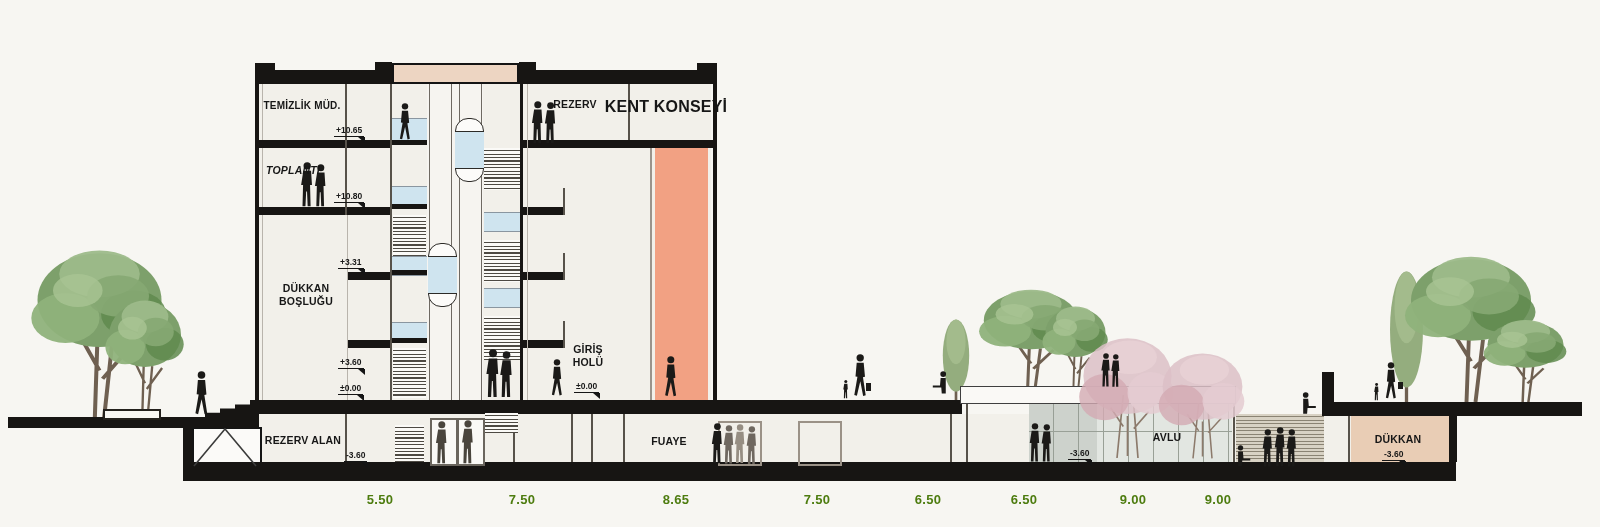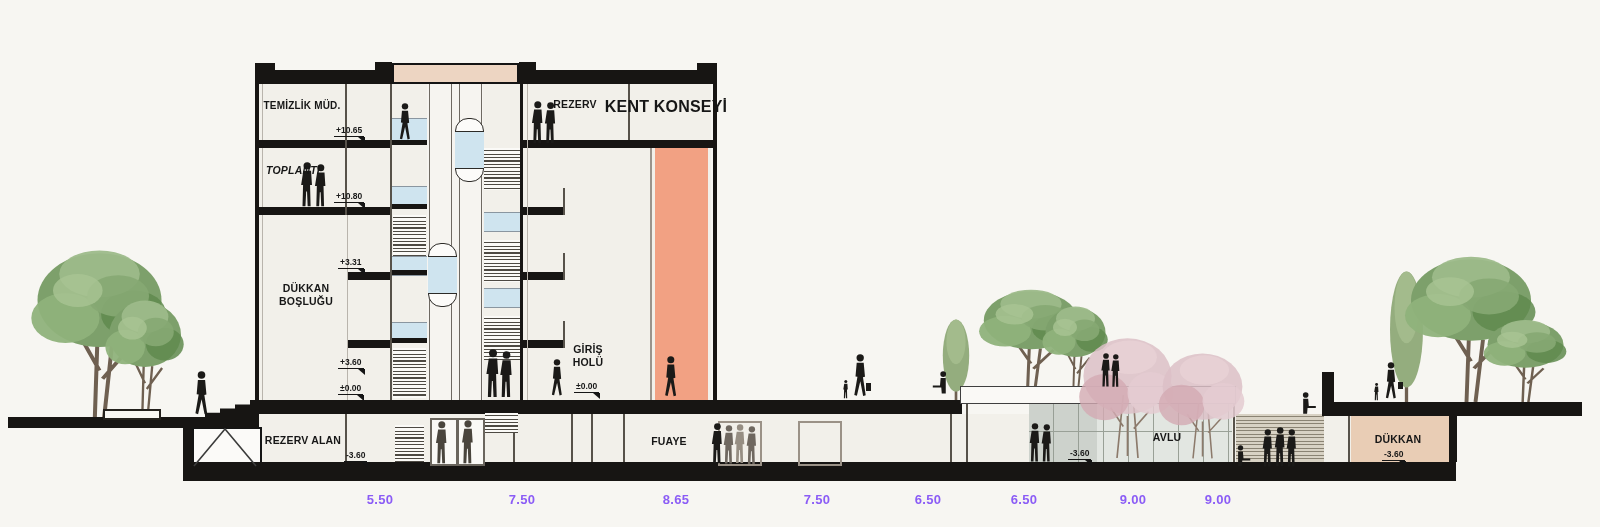--- a/index.html
+++ b/index.html
@@ -11,21 +11,21 @@
   .thinwall{background:#57524a;}
   .lite{background:#b9b4ac;}
   svg.layer{position:absolute;left:0;top:0;}
   #backsvg{z-index:1;} #frontsvg{z-index:20;pointer-events:none;}
   .struct{z-index:10;}
   .lbl{position:absolute;z-index:30;font-weight:bold;font-size:10.5px;
        color:var(--ink,#161616);letter-spacing:.2px;text-align:center;
        transform:translate(-50%,-50%);white-space:nowrap;line-height:1.25;}
   .lbl.wrap{white-space:normal;}
   .dim{position:absolute;z-index:30;font-weight:bold;font-size:13px;
-       color:#8b5cf6;transform:translateX(-50%);letter-spacing:.3px;}
+       color:#4d7c0f;transform:translateX(-50%);letter-spacing:.3px;}
   .lvl{position:absolute;z-index:31;font-weight:bold;font-size:8.5px;
        color:#191919;border-bottom:1.6px solid #151515;padding:0 2px 1px 2px;line-height:1;}
   .lvl::after{content:'';position:absolute;right:-1px;bottom:-7px;width:0;height:0;
        border-top:6px solid #151515;border-left:7px solid transparent;}
   .interior{background:#f2f0ea;}
   .hatch{background:repeating-linear-gradient(180deg,#fbfaf7 0 2.2px,#4e4a43 2.2px 3.4px);}
   .blue{background:var(--glass_blue,#cfe4ef);border-top:1px solid #8a96a0;border-bottom:1px solid #8a96a0;}
   .capsule{background:#fcfbf9;border:1.6px solid #2c2a27;border-radius:13px;}
   .capsule .mid{position:absolute;left:-1px;right:-1px;top:12px;bottom:12px;
        background:var(--glass_blue,#cfe4ef);border-top:1.4px solid #2c2a27;border-bottom:1.4px solid #2c2a27;}

